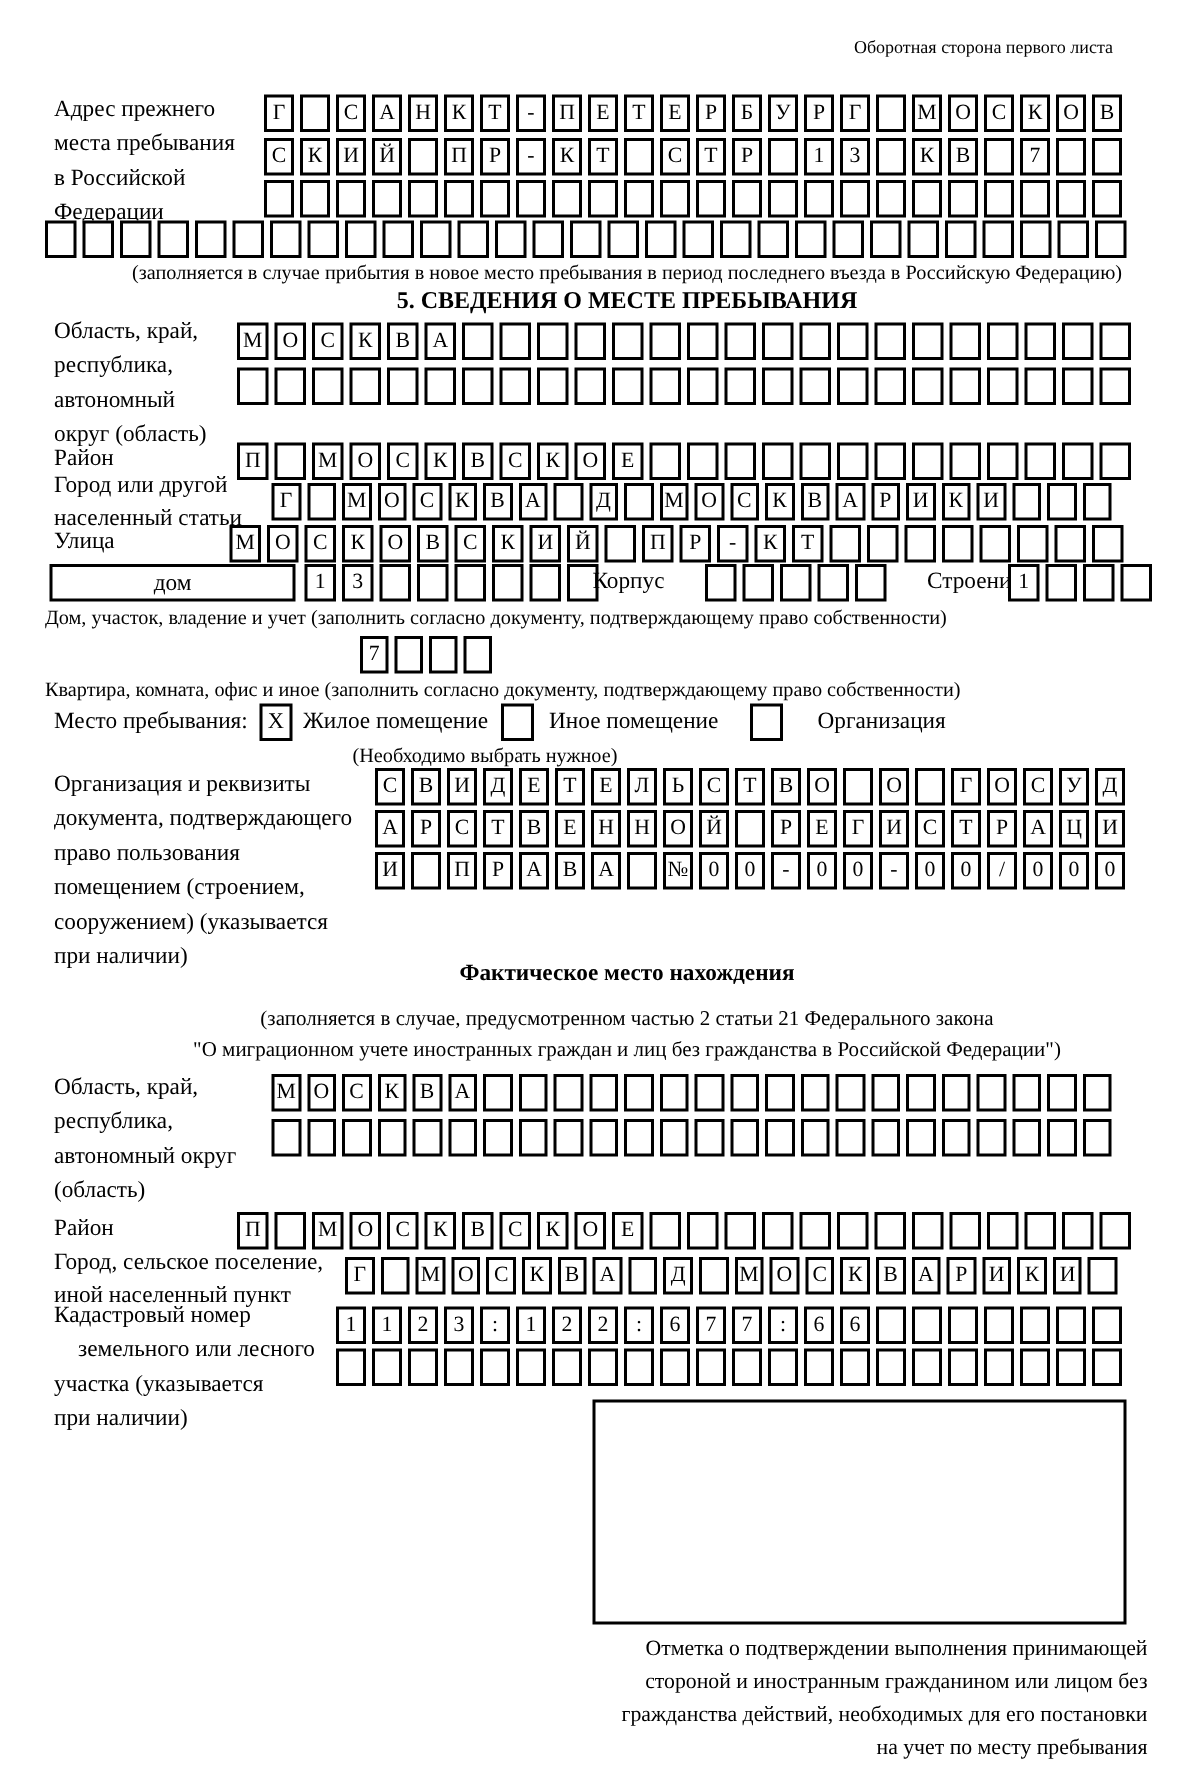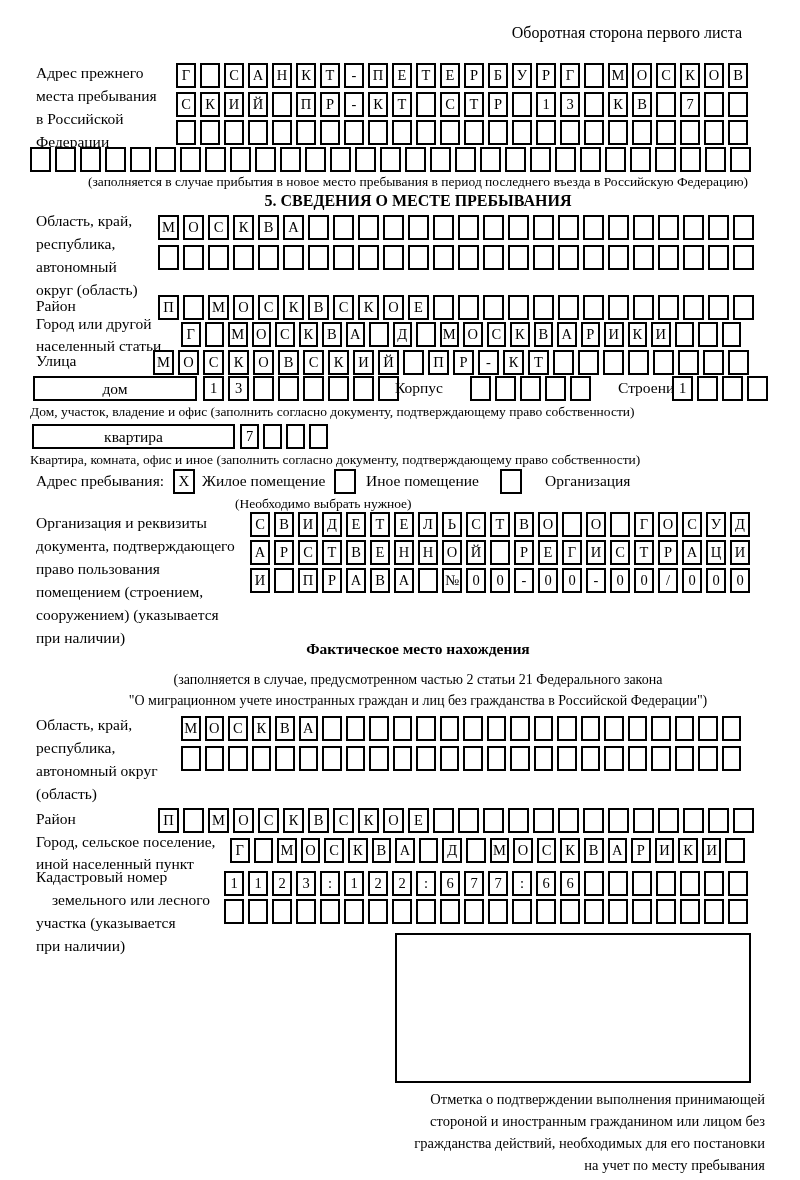--- a/index.html
+++ b/index.html
@@ -22,21 +22,21 @@
   .cb{box-sizing:border-box;border:2px solid #000;width:22px;height:25px;
       display:inline-flex;align-items:center;justify-content:center;font-size:15px;background:#fff;}
   .stampbox{box-sizing:border-box;border:2px solid #000;background:#fff;}
   .cap{font-size:14.5px;text-align:right;line-height:22px;}
 </style>
 </head>
 <body>
 
 <div id="page">
 
-  <div class="abs lbl" style="top:24px;right:58px;font-size:16px;">Оборотная сторона первого листа</div>
+  <div class="abs lbl" style="top:24px;right:58px;font-size:12px;">Оборотная сторона первого листа</div>
 
   <div class="abs lbl" style="left:36px;top:64px;">Адрес прежнего</div>
   <div class="abs lbl" style="left:36px;top:87px;">места пребывания</div>
   <div class="abs lbl" style="left:36px;top:110px;">в Российской</div>
   <div class="abs lbl" style="left:36px;top:133px;">Федерации</div>
 
   <div class="abs boxrow g4 w20" style="left:176px;top:63px;">
       <span class="bx">Г</span>
       <span class="bx">&nbsp;</span>
       <span class="bx">С</span>
@@ -311,32 +311,31 @@
       <span class="bx">&nbsp;</span>
       <span class="bx">&nbsp;</span>
     </div>
   <div class="abs lbl" style="left:618px;top:379px;">Строение</div>
   <div class="abs boxrow g4 w21" style="left:672px;top:376px;">
       <span class="bx">1</span>
       <span class="bx">&nbsp;</span>
       <span class="bx">&nbsp;</span>
       <span class="bx">&nbsp;</span>
     </div>
-  <div class="abs note" style="left:30px;top:404px;">Дом, участок, владение и офис (заполнить согласно документу, подтверждающему право собственности)</div>
-
-  <div class="abs labelbox" style="left:32px;top:424px;width:203px;">квартира</div>
+  <div class="abs note" style="left:30px;top:404px;">Дом, участок, владение и учет (заполнить согласно документу, подтверждающему право собственности)</div>
+
   <div class="abs boxrow g4 w19" style="left:240px;top:424px;">
       <span class="bx">7</span>
       <span class="bx">&nbsp;</span>
       <span class="bx">&nbsp;</span>
       <span class="bx">&nbsp;</span>
     </div>
   <div class="abs note" style="left:30px;top:452px;">Квартира, комната, офис и иное (заполнить согласно документу, подтверждающему право собственности)</div>
 
-  <div class="abs lbl" style="left:36px;top:472px;">Адрес пребывания:</div>
+  <div class="abs lbl" style="left:36px;top:472px;">Место пребывания:</div>
   <div class="abs cb" style="left:173px;top:469px;">X</div>
   <div class="abs lbl" style="left:202px;top:472px;">Жилое помещение</div>
   <div class="abs cb" style="left:334px;top:469px;"></div>
   <div class="abs lbl" style="left:366px;top:472px;">Иное помещение</div>
   <div class="abs cb" style="left:500px;top:469px;"></div>
   <div class="abs lbl" style="left:545px;top:472px;">Организация</div>
   <div class="abs note" style="left:235px;top:496px;">(Необходимо выбрать нужное)</div>
 
   <div class="abs lbl" style="left:36px;top:514px;">Организация и реквизиты</div>
   <div class="abs lbl" style="left:36px;top:537px;">документа, подтверждающего</div>

